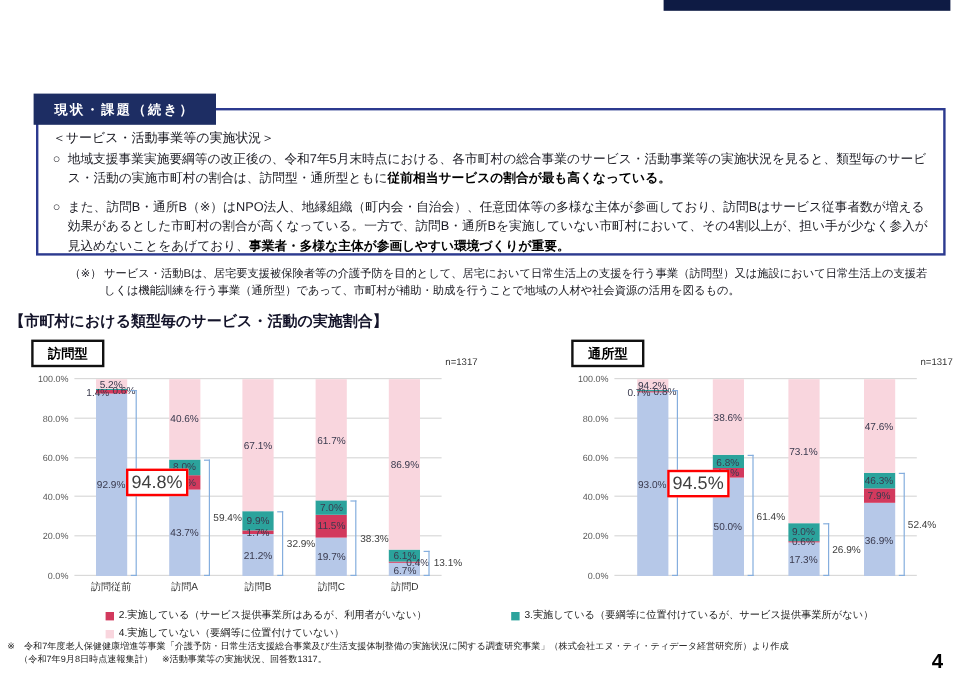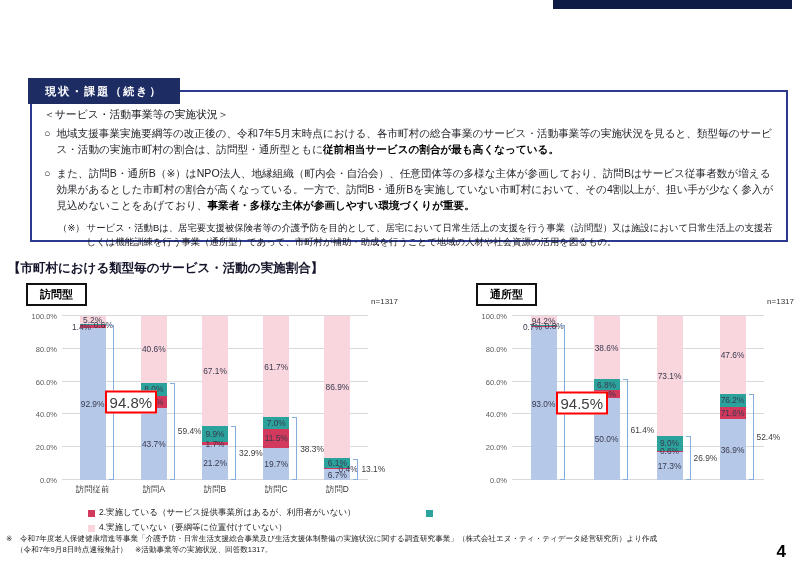--- a/index.html
+++ b/index.html
@@ -10,21 +10,21 @@
   .header-topstrip{position:absolute;top:0;left:553px;width:239px;height:9px;background:#0e1b44;}
   .header-band{position:absolute;top:9px;left:5px;right:5px;height:54px;
       background:linear-gradient(105deg,#13235c 0%,#13235c 48%,#1d3e9b 64%,#15296f 84%,#0f1d4e 100%);}
   .header-title{position:absolute;left:26px;top:50%;transform:translateY(-50%);
       color:#fff;font-weight:bold;font-size:16.5px;letter-spacing:1px;white-space:nowrap;}
 
   
   .status-badge{position:absolute;top:78px;left:28px;width:152px;height:26px;background:#1d2d63;
       color:#fff;font-weight:bold;font-size:11px;letter-spacing:2px;display:flex;align-items:center;
       justify-content:center;z-index:2;}
-  .content-box{position:absolute;top:90px;left:30px;right:12px;height:152px;
+  .content-box{position:absolute;top:90px;left:30px;right:12px;height:123px;
       border:2px solid #2c3a8f;background:#fff;box-sizing:border-box;
       padding:16px 12px 4px 12px;z-index:1;}
   .section-title{font-size:10.8px;margin:0 0 4px 0;color:#16161e;}
   .bullet{display:flex;gap:6px;font-size:10.6px;line-height:1.5;margin:0 0 8px 0;}
   .bullet .marker{flex:0 0 auto;}
   .bullet b{color:#000;}
   .note{display:flex;gap:2px;font-size:9.4px;line-height:1.45;margin:2px 0 0 14px;color:#16161e;}
   .note .marker{flex:0 0 auto;}
 
   
@@ -266,41 +266,42 @@
               <div class="seglab in" style="bottom: 63.45%;">73.1%</div>
             </div>
             <div class="bracket" style="height: 26.9%;"></div>
             <div class="bracket-label" style="bottom: 13.45%;">26.9%</div>
           </div>
           <div class="col">
             <div class="bar">
               <div class="seg" style="bottom: 0%; height: 36.9%; background: rgb(182, 200, 232);"></div>
               <div class="seglab in" style="bottom: 18.45%;">36.9%</div>
               <div class="seg" style="bottom: 36.9%; height: 7.9%; background: rgb(210, 57, 93);"></div>
-              <div class="seglab in" style="bottom: 40.85%;">71.6%</div>
+              <div class="seglab in" style="bottom: 40.85%;">7.9%</div>
               <div class="seg" style="bottom: 44.8%; height: 7.6%; background: rgb(43, 163, 156);"></div>
-              <div class="seglab in" style="bottom: 48.6%;">76.2%</div>
+              <div class="seglab in" style="bottom: 48.6%;">46.3%</div>
               <div class="seg" style="bottom: 52.4%; height: 47.6%; background: rgb(249, 214, 222);"></div>
               <div class="seglab in" style="bottom: 76.2%;">47.6%</div>
             </div>
             <div class="bracket" style="height: 52.4%;"></div>
             <div class="bracket-label" style="bottom: 26.2%;">52.4%</div>
           </div>
         </div>
       <div class="rspace"></div>
     </div>
   </div>
 
   <div class="legend">
     <div class="legend-item">
       <span class="legend-marker" style="background: rgb(210, 57, 93);"></span>
       <span>2.実施している（サービス提供事業所はあるが、利用者がいない）</span>
     </div>
     <div class="legend-item">
       <span class="legend-marker" style="background: rgb(43, 163, 156);"></span>
+      <span>3.実施している（要綱等に位置付けているが、サービス提供事業所がない）</span>
     </div>
     <div class="legend-item">
       <span class="legend-marker" style="background: rgb(249, 214, 222);"></span>
       <span>4.実施していない（要綱等に位置付けていない）</span>
     </div>
   </div>
 
   <div class="footnote">
     <div class="l1">※　令和7年度老人保健健康増進等事業「介護予防・日常生活支援総合事業及び生活支援体制整備の実施状況に関する調査研究事業」（株式会社エヌ・ティ・ティデータ経営研究所）より作成</div>
     <div class="l2">（令和7年9月8日時点速報集計）　※活動事業等の実施状況、回答数1317。</div>

